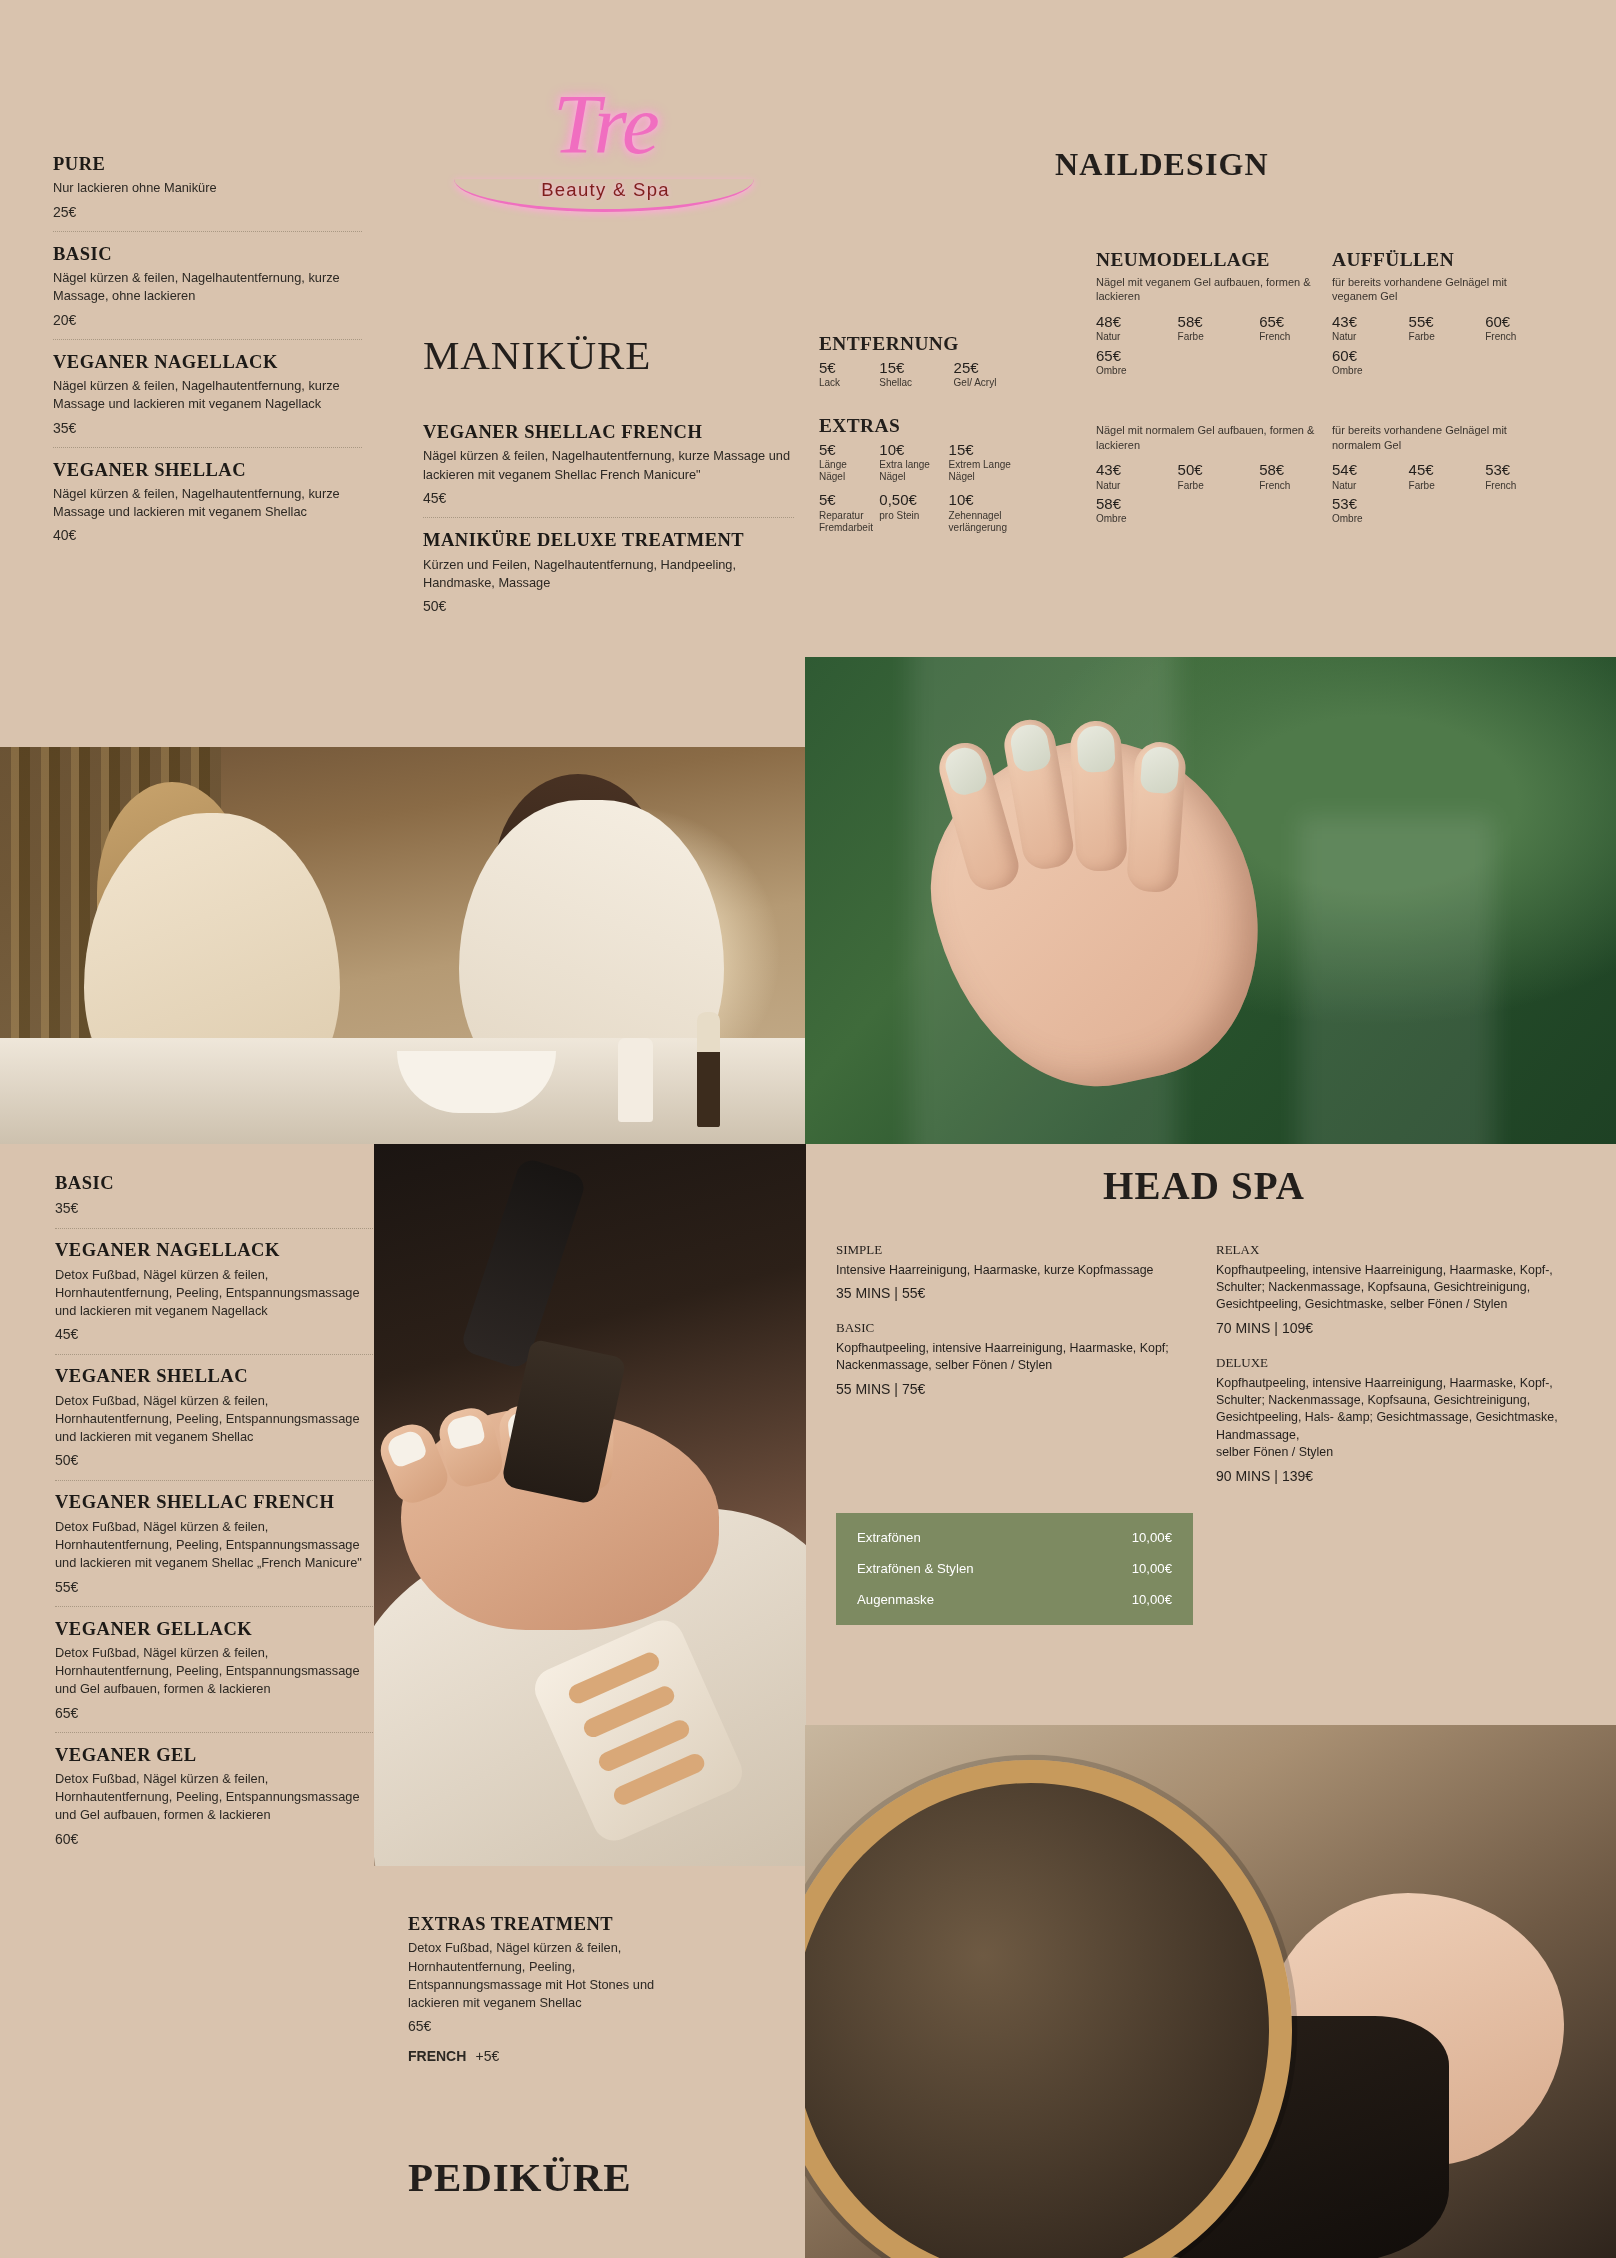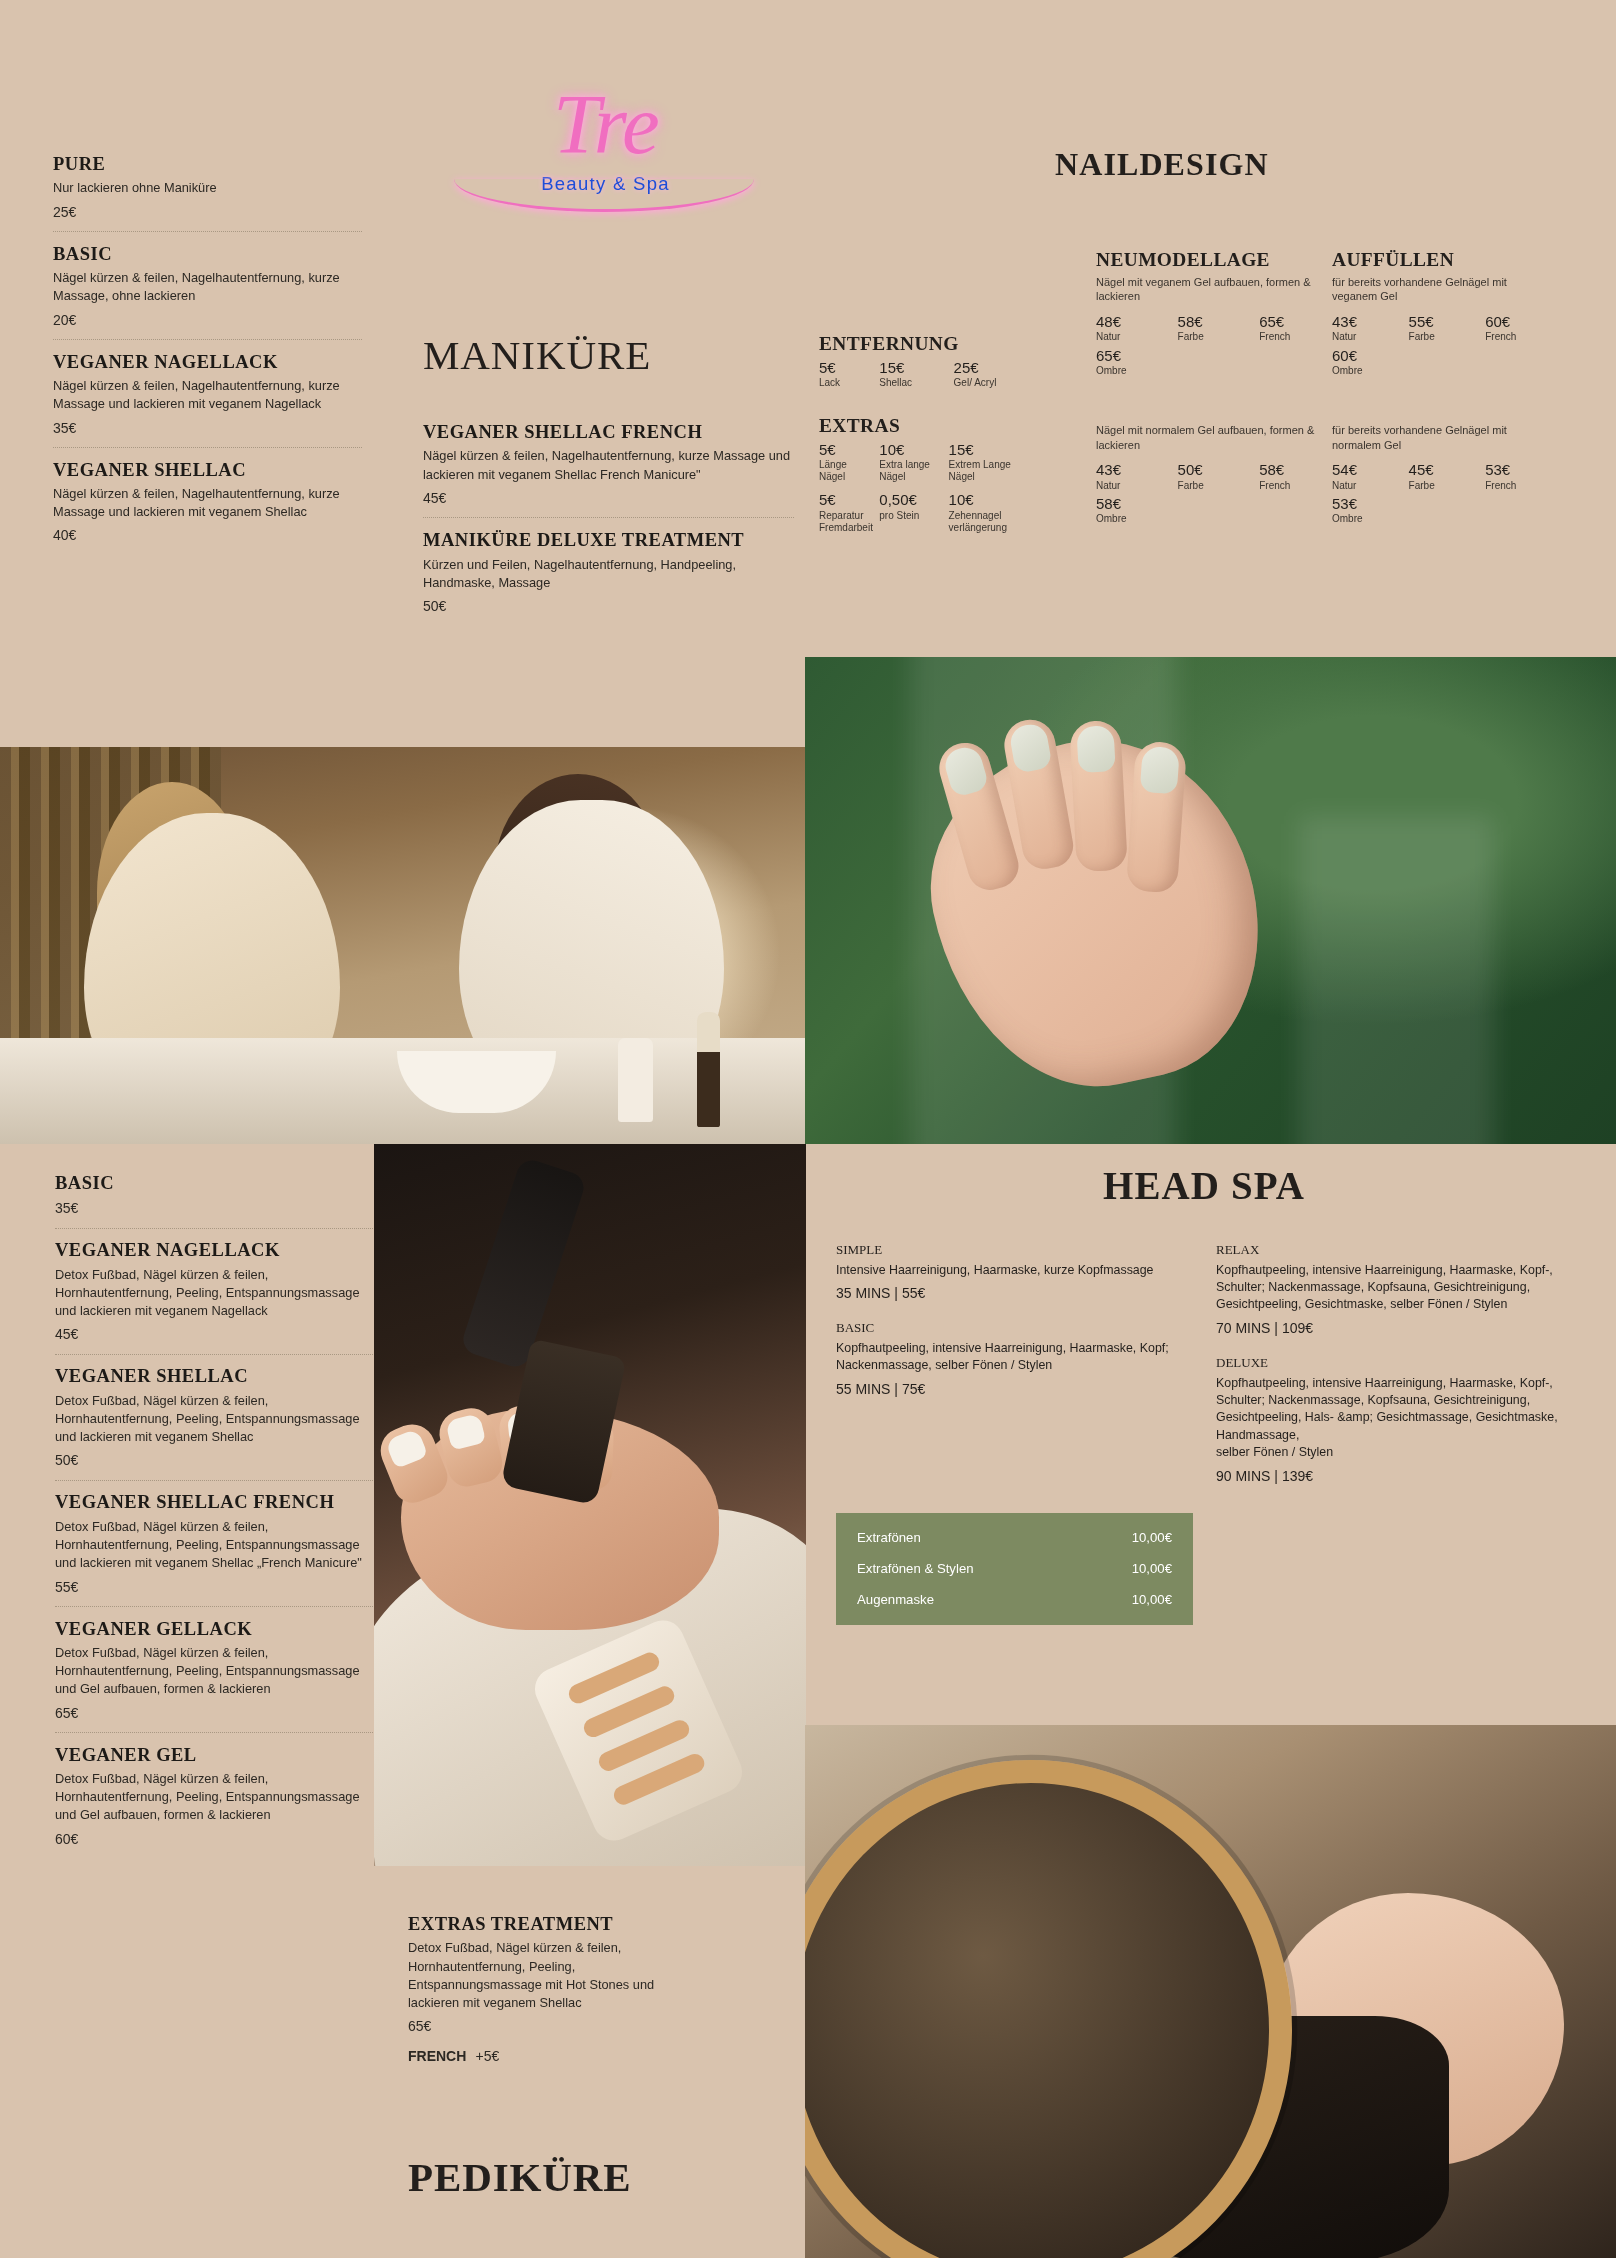--- a/index.html
+++ b/index.html
@@ -46,24 +46,24 @@
     font-style:italic;
     font-size:85px;
     color:#f06ec0;
     text-shadow:0 0 7px #ffb5e2, 0 0 14px #ff8ad0;
     line-height:0.95;
     margin:0;
     letter-spacing:-1.8px;
   }
   .logo .sub {
     font-size:18.5px;
-    color:#1d4ed8;
+    color:#7f1d1d;
     text-shadow:0 0 5.3px #ffb5e2;
     letter-spacing:1.3px;
-    margin-top:8px;
+    margin-top:14px;
   }
   .logo .swoosh {
     position:absolute; left:16px; top:95px; width:300px; height:30px;
     border-bottom:3.5px solid #f06ec0;
     border-radius:0 0 50% 50%/0 0 100% 100%;
     box-shadow:0 1.8px 7px #ffa8da;
     pointer-events:none;
   }
 
   

